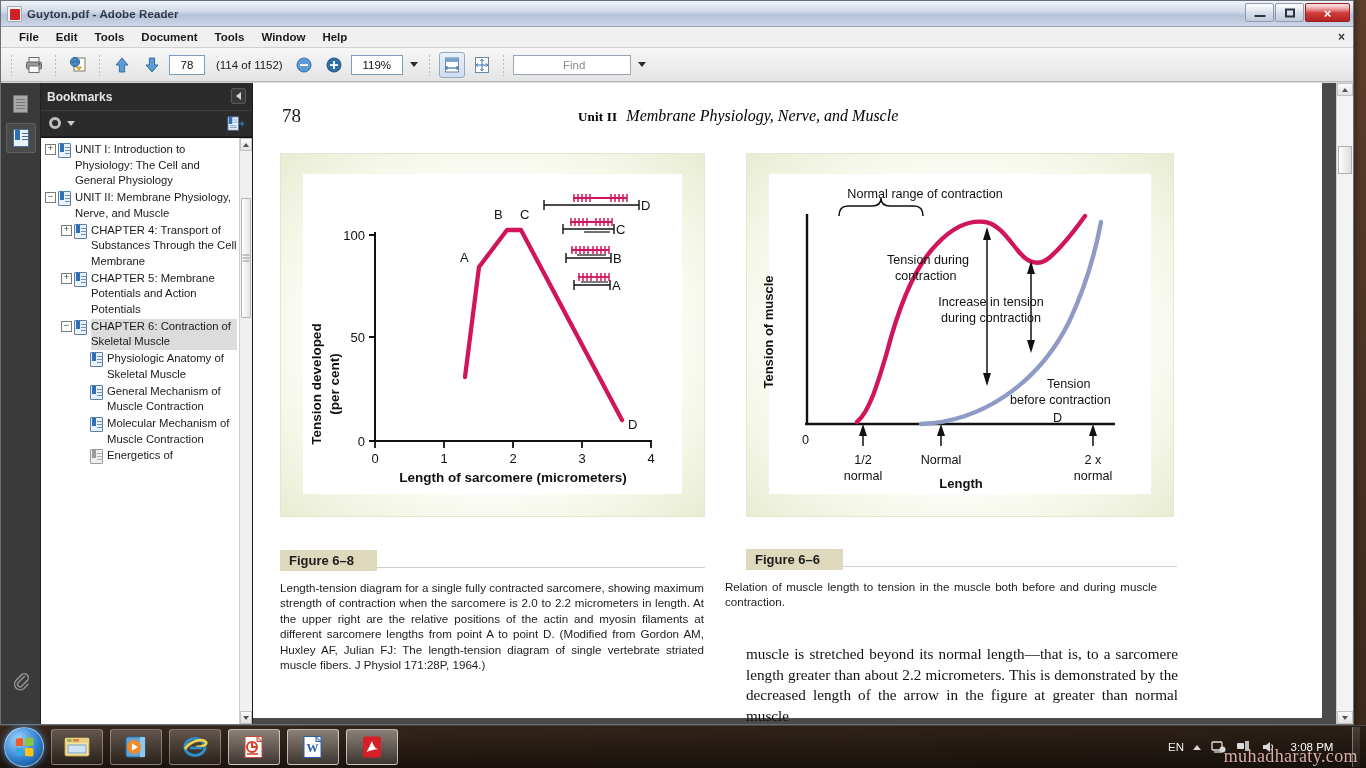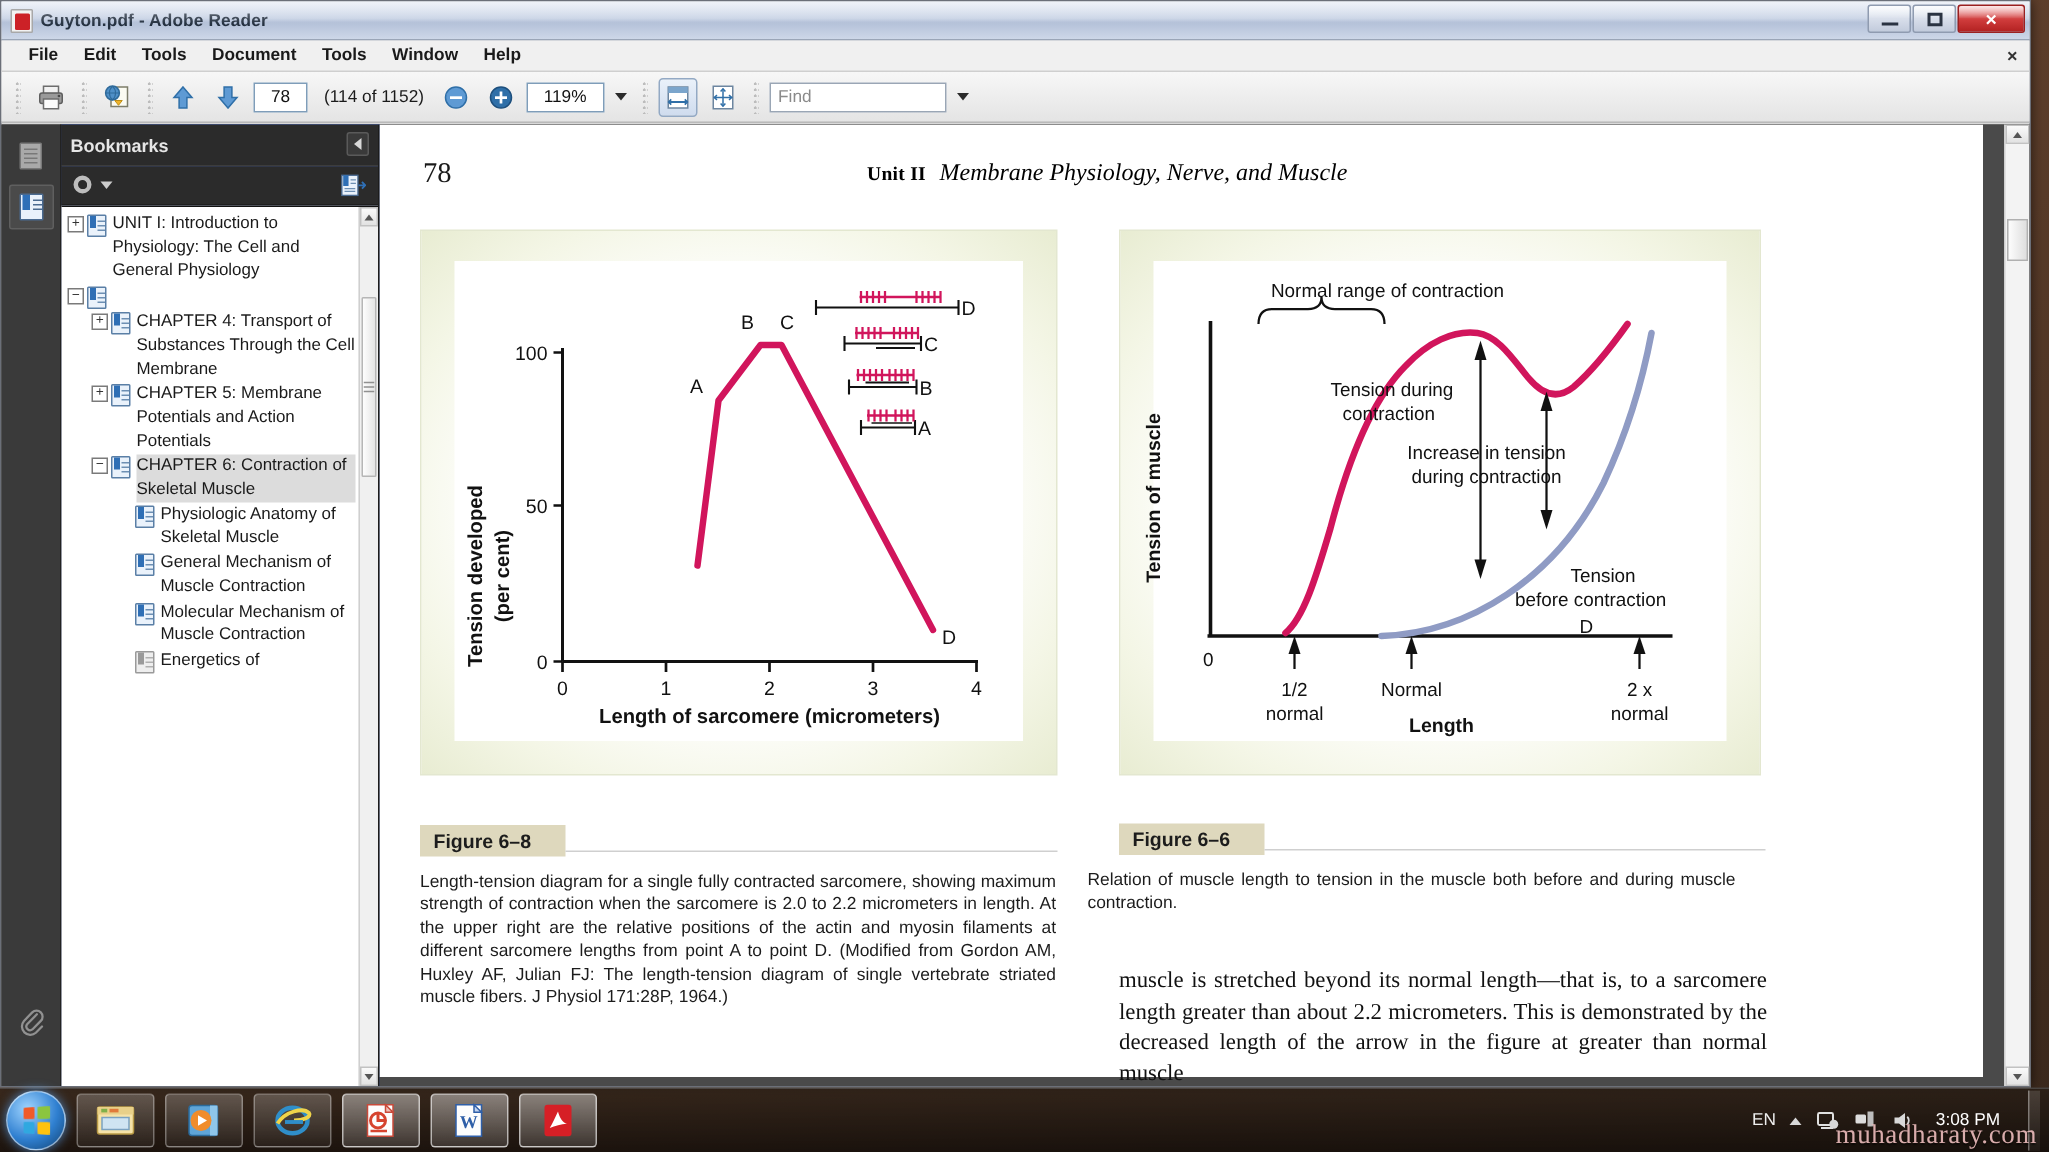--- a/index.html
+++ b/index.html
@@ -93,21 +93,21 @@
   }
   .page-count{ font-size:11.5px;color:#1a1a1a;margin-left:7px;margin-right:4px;}
   .zoom-box{
     width:52px;height:20px;border:1px solid #7f9db9;background:#fff;
     font-size:11.5px;text-align:center;line-height:18px;color:#111;
   }
   .caret-btn{width:14px;height:20px;display:flex;align-items:center;justify-content:center;cursor:pointer;}
   .caret{ width:0;height:0;border-left:4px solid transparent;border-right:4px solid transparent;border-top:5px solid #2b2b2b;}
   .find-box{
     width:118px;height:20px;border:1px solid #9aa6b5;background:#fff;
-    font-size:11.5px;line-height:18px;color:#8a8a8a;padding-left:5px;
+    font-size:11.5px;line-height:18px;color:#8a8a8a;padding-left:5px;text-align:center;
   }
 
   
   #content{
     position:absolute; left:0; top:82px; right:0; bottom:0;
     background:#2f2f2f; display:flex;
   }
 
   
   #nav-rail{
@@ -445,20 +445,21 @@
             <div class="bm-row">
               <span class="indent" style="width: 0px;"></span>
               <span class="bm-toggle">+</span>
               <span class="bm-doc"></span>
               <span class="bm-label">UNIT I: Introduction to Physiology: The Cell and General Physiology</span>
             </div>
             <div class="bm-row">
               <span class="indent" style="width: 0px;"></span>
               <span class="bm-toggle">−</span>
               <span class="bm-doc"></span>
+              <span class="bm-label">UNIT II: Membrane Physiology, Nerve, and Muscle</span>
             </div>
             <div class="bm-row">
               <span class="indent" style="width: 16px;"></span>
               <span class="bm-toggle">+</span>
               <span class="bm-doc"></span>
               <span class="bm-label">CHAPTER 4: Transport of Substances Through the Cell Membrane</span>
             </div>
             <div class="bm-row">
               <span class="indent" style="width: 16px;"></span>
               <span class="bm-toggle">+</span>

